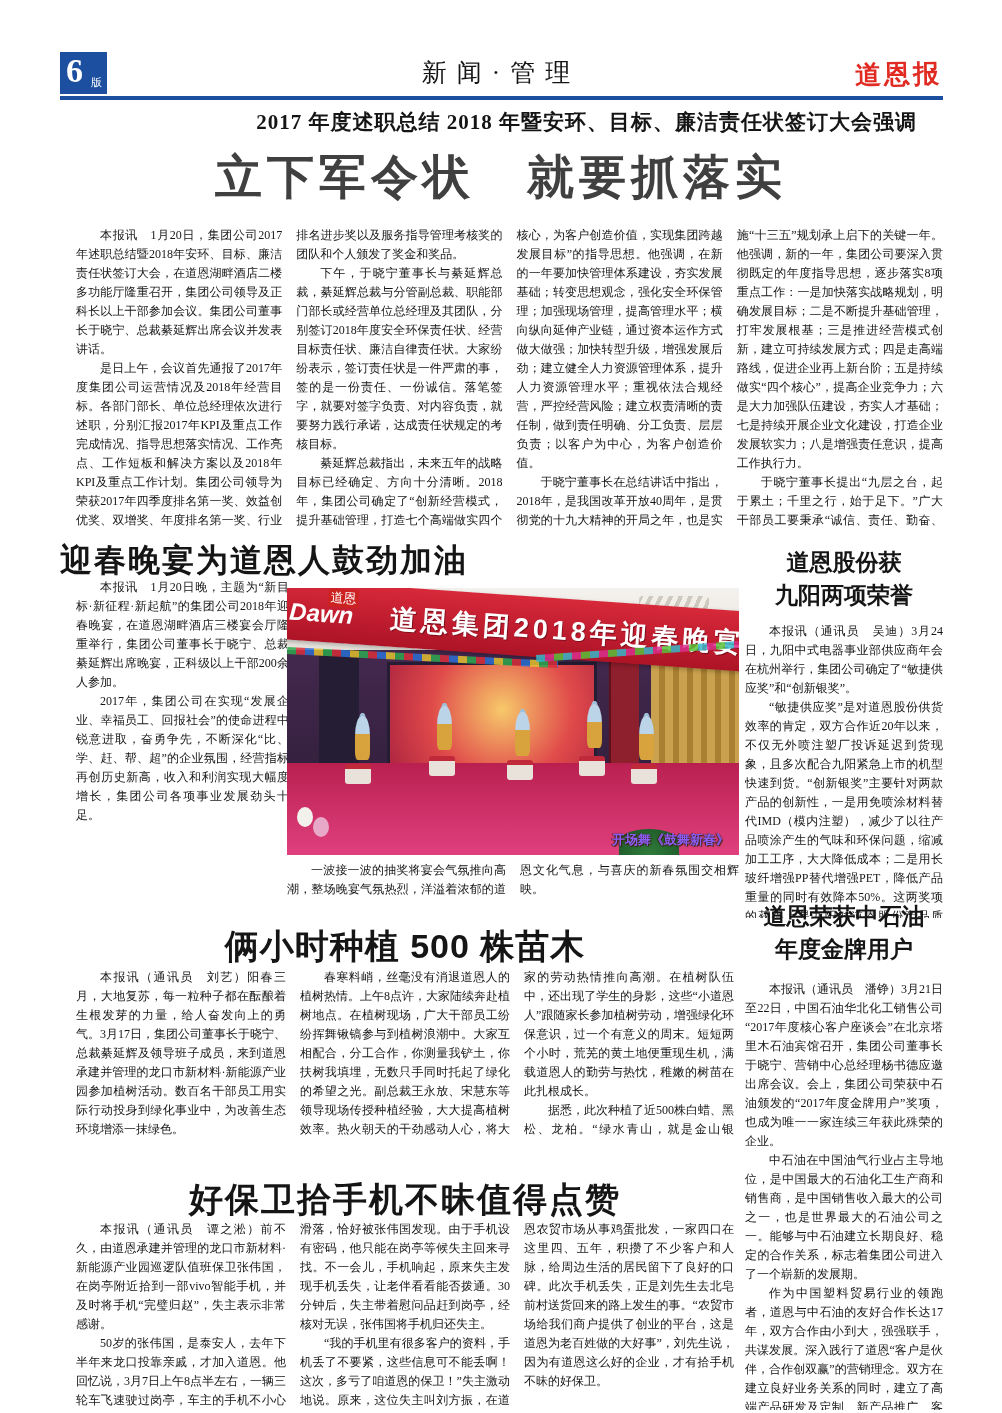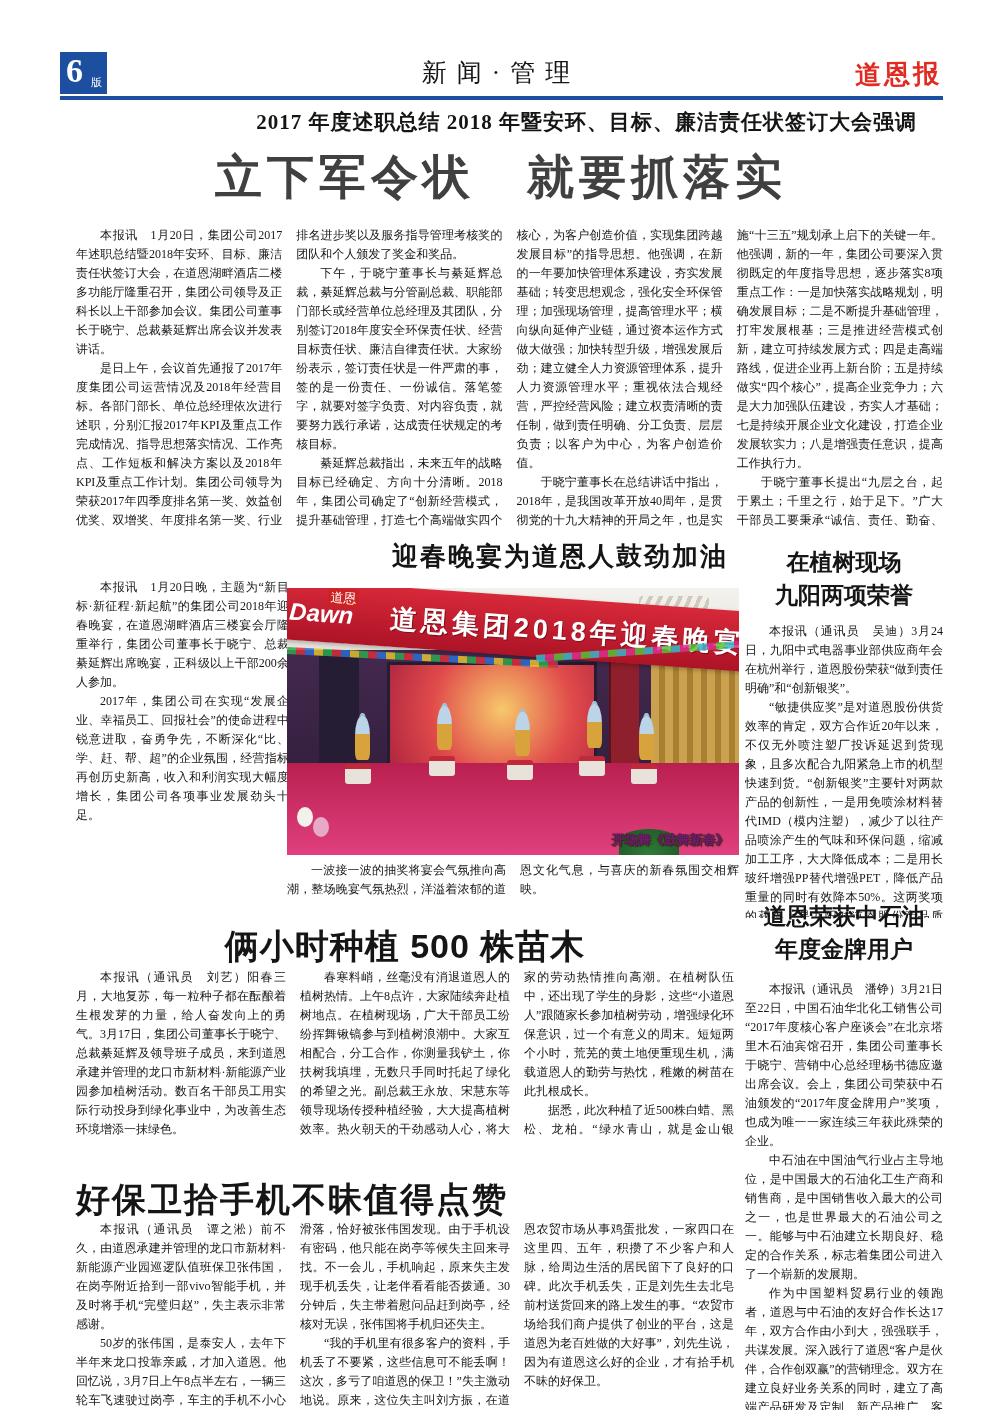--- a/index.html
+++ b/index.html
@@ -21,21 +21,21 @@
   
   .kicker { left:85px; top:108px; width:832px; text-align:right; font-size:21px; font-weight:bold; letter-spacing:1px; }
   .headline1 { left:85px; top:146px; width:832px; text-align:center; font-size:47px; font-weight:bold;
                font-family:"Liberation Sans",sans-serif; color:#404040; letter-spacing:5px; }
   .bodytext { font-size:12px; line-height:19px; text-align:justify; overflow:hidden; }
   .bodytext p { text-indent:2em; }
   .bodytext p.byline { text-align:right; text-indent:0; padding-right:6px; }
   .art1-body { left:76px; top:226px; width:867px; height:312px; column-count:4; column-gap:14px; column-fill:auto; }
 
   
-  .headline2 { left:70px; top:539px; width:658px; text-align:right; font-size:26px; font-weight:bold;
+  .headline2 { left:60px; top:539px; width:658px; text-align:left; font-size:32px; font-weight:bold;
                font-family:"Liberation Sans",sans-serif; letter-spacing:2px; }
   .art2-col1 { left:76px; top:578px; width:213px; height:342px; }
   .caption { left:287px; top:861px; width:452px; height:54px; column-count:2; column-gap:14px; column-fill:auto; }
 
   
   .photo { left:287px; top:588px; width:452px; height:267px; background:#efece6; overflow:hidden; }
   .ph-ceiling { position:absolute; left:0; top:0; width:100%; height:62px; background:linear-gradient(#f4f2ee,#e7e3dc); }
   .ph-vent { position:absolute; right:30px; top:8px; width:70px; height:22px; background:repeating-linear-gradient(115deg,#cfcac0 0 4px,#f2efe9 4px 9px); border-radius:4px; }
   .ph-banner { position:absolute; left:-12px; top:8px; width:110%; height:60px; background:linear-gradient(#d7293a,#ad1326);
                transform:rotate(4deg); box-shadow:0 2px 4px rgba(0,0,0,.25); color:#fff; }
@@ -54,36 +54,36 @@
             background:radial-gradient(circle at 55% 42%, #f7c96b 0%, #e04a4a 55%, #ad2440 100%); }
   .ph-redcol { position:absolute; right:100px; top:66px; width:30px; height:148px; background:#8e1f2c; border-left:2px solid #5f1018; }
   .ph-curtain { position:absolute; right:0; top:58px; width:88px; height:165px;
                 background:repeating-linear-gradient(90deg,#caa24f 0 8px,#a97f32 8px 14px); }
   .ph-floor { position:absolute; left:0; bottom:0; width:100%; height:92px; background:linear-gradient(#b92050,#e0407e); }
   .dancer { position:absolute; width:15px; height:44px; border-radius:45% 45% 18% 18%;
             background:linear-gradient(#bcd4e8 0 42%, #d8a33c 42% 100%); box-shadow:0 -6px 0 -3px #9fc0da; }
   .drum { position:absolute; width:26px; height:20px; background:#e8e2da; border-top:5px solid #c0293a; border-radius:3px; }
   .balloon { position:absolute; width:16px; height:20px; border-radius:50%; }
   .plant { position:absolute; width:60px; height:26px; background:radial-gradient(ellipse at 50% 100%, #2f7d3a, #1d5226); border-radius:50% 50% 0 0; }
-  .ph-inner-caption { position:absolute; right:10px; bottom:6px; font-size:13px; font-weight:bold; color:#701a75;
+  .ph-inner-caption { position:absolute; right:10px; bottom:6px; font-size:13px; font-weight:bold; color:#8b5cf6;
                       text-shadow:1px 1px 1px #3a2410, -1px 0 1px #3a2410; }
 
   
   .sb-head { left:745px; width:198px; text-align:center; font-size:23px; font-weight:bold; line-height:33px;
              font-family:"Liberation Sans",sans-serif; }
   .sb1-head { top:546px; }
   .sb1-body { left:745px; top:622px; width:198px; height:296px; }
   .sb2-head { top:860px;margin-top:40px; }
   .sb2-body { left:745px; top:980px; width:198px; height:430px; }
 
   
   .headline3 { left:76px; top:924px; width:658px; text-align:center; font-size:34px; font-weight:bold;
                font-family:"Liberation Sans",sans-serif; letter-spacing:1px; }
   .art3-body { left:76px; top:968px; width:658px; height:186px; column-count:3; column-gap:14px; column-fill:auto; }
-  .headline4 { left:76px; top:1177px; width:658px; font-size:34px; font-weight:bold;
+  .headline4 { left:76px; top:1177px; width:658px; text-align:center; font-size:34px; font-weight:bold;
                font-family:"Liberation Sans",sans-serif; letter-spacing:2px; }
   .art4-body { left:76px; top:1220px; width:658px; height:192px; column-count:3; column-gap:14px; column-fill:auto; }
 </style>
 </head>
 <body>
 
 <div class="abs page-box">
   <span class="page-num">6</span>
   <span class="page-ban">版</span>
 </div>
@@ -140,25 +140,25 @@
   <div class="ph-garland2"></div>
   <div class="ph-inner-caption">开场舞《鼓舞新春》</div>
 </div>
 
 <div class="abs bodytext caption">
   <p>一波接一波的抽奖将宴会气氛推向高潮，整场晚宴气氛热烈，洋溢着浓郁的道恩文化气息，与喜庆的新春氛围交相辉映。</p>
   <p class="byline">本报记者</p>
 </div>
 
 <div class="abs sb-head sb1-head">
-  <div>在植树现场</div>
+  <div>道恩股份获</div>
   <div>九阳两项荣誉</div>
 </div>
 <div class="abs bodytext sb1-body">
-  <p>本报讯（通讯员　吴迪）3月24日，九阳中式电器事业部供应商年会在杭州举行，道恩股份荣获“做到责任明确”和“创新银奖”。</p>
+  <p>本报讯（通讯员　吴迪）3月24日，九阳中式电器事业部供应商年会在杭州举行，集团公司确定了“敏捷供应奖”和“创新银奖”。</p>
   <p>“敏捷供应奖”是对道恩股份供货效率的肯定，双方合作近20年以来，不仅无外喷注塑厂投诉延迟到货现象，且多次配合九阳紧急上市的机型快速到货。“创新银奖”主要针对两款产品的创新性，一是用免喷涂材料替代IMD（模内注塑），减少了以往产品喷涂产生的气味和环保问题，缩减加工工序，大大降低成本；二是用长玻纤增强PP替代增强PET，降低产品重量的同时有效降本50%。这两奖项的获得，是九阳对道恩股份产品质量、优质服务的最高评价。</p>
 </div>
 
 <div class="abs headline3">俩小时种植 500 株苗木</div>
 <div class="abs bodytext art3-body">
   <p>本报讯（通讯员　刘艺）阳春三月，大地复苏，每一粒种子都在酝酿着生根发芽的力量，给人奋发向上的勇气。3月17日，集团公司董事长于晓宁、总裁綦延辉及领导班子成员，来到道恩承建并管理的龙口市新材料·新能源产业园参加植树活动。数百名干部员工用实际行动投身到绿化事业中，为改善生态环境增添一抹绿色。</p>
   <p>春寒料峭，丝毫没有消退道恩人的植树热情。上午8点许，大家陆续奔赴植树地点。在植树现场，广大干部员工纷纷挥舞锹镐参与到植树浪潮中。大家互相配合，分工合作，你测量我铲土，你扶树我填埋，无数只手同时托起了绿化的希望之光。副总裁王永放、宋慧东等领导现场传授种植经验，大大提高植树效率。热火朝天的干劲感动人心，将大家的劳动热情推向高潮。在植树队伍中，还出现了学生的身影，这些“小道恩人”跟随家长参加植树劳动，增强绿化环保意识，过一个有意义的周末。短短两个小时，荒芜的黄土地便重现生机，满载道恩人的勤劳与热忱，稚嫩的树苗在此扎根成长。</p>
   <p>据悉，此次种植了近500株白蜡、黑松、龙柏。“绿水青山，就是金山银山”，经济发展离不开生态环境作支撑，生态保护是“功在当代、利在千秋”的伟大事业。未来，道恩人将秉承“环保优先、绿色发展”的理念，大力推进园区“绿化、美化、净化”工作，打造宜商、宜居、宜业、宜游的现代化高端生态产业园。</p>
 </div>
 

